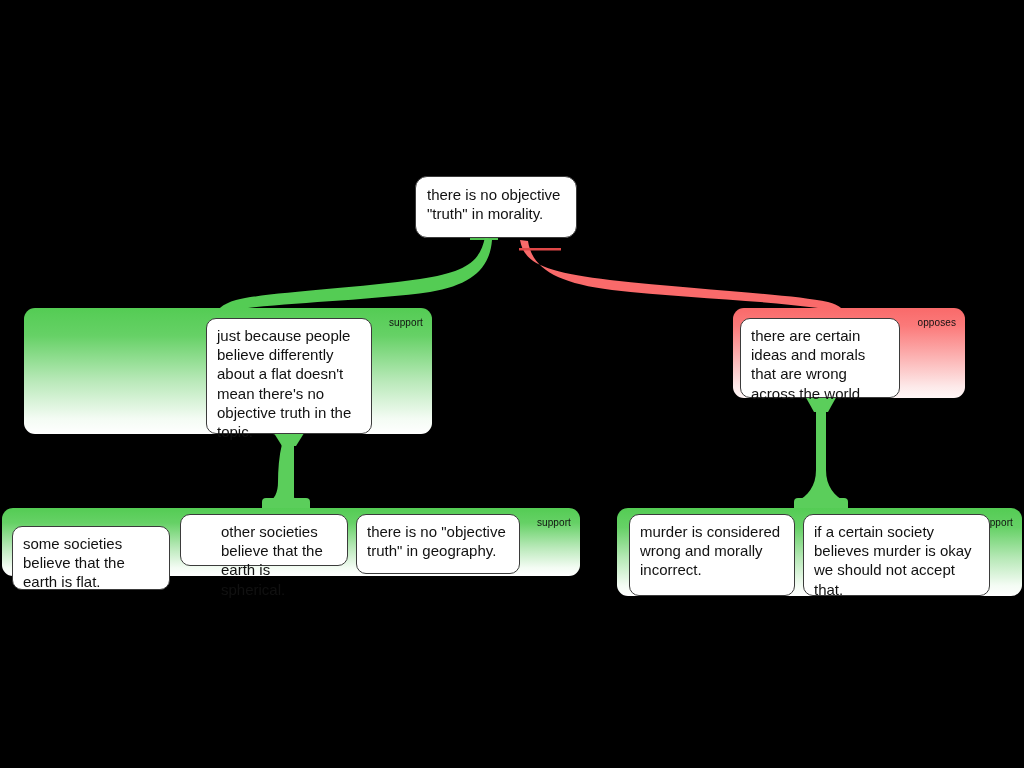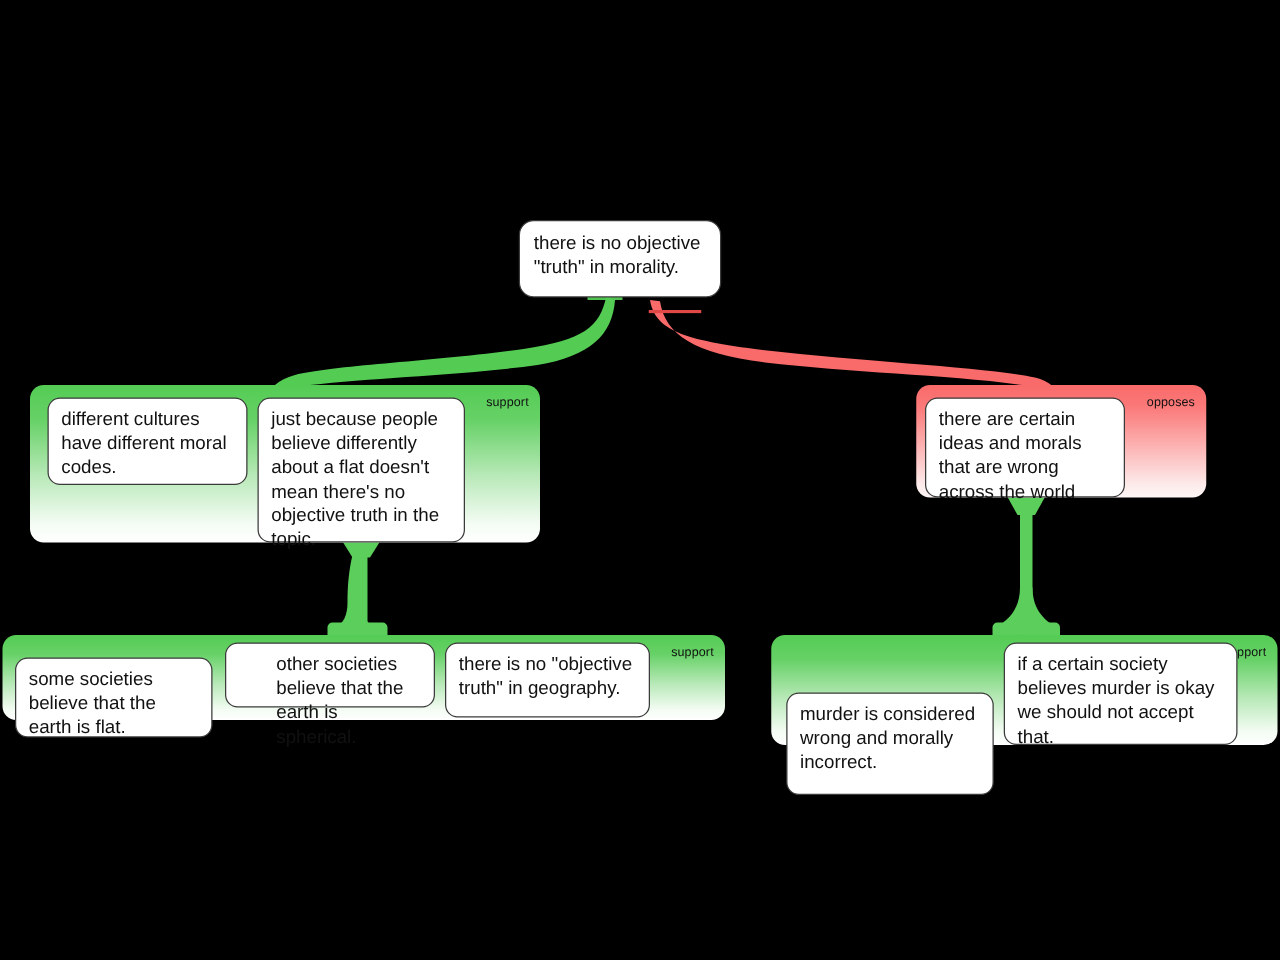--- a/index.html
+++ b/index.html
@@ -127,23 +127,20 @@
     <path d="M 816 470 C 816 486, 808 496, 796 502 L 846 502 C 834 496, 826 486, 826 470 Z" fill="#5bce5b"></path>
   </svg>
 
   <div class="claim root" style="left:415px; top:176px; width:162px; height:62px;">
     <span>there is no objective "truth" in morality.</span>
   </div>
 
   <div class="group support" style="left:24px; top:308px; width:408px; height:126px;">
     <span class="group-label">support</span>
   </div>
-  <div class="claim" style="left:38px; top:318px; width:160px; height:70px;">
-    <span>different cultures have different moral codes.</span>
-  </div>
   <div class="claim" style="left:206px; top:318px; width:166px; height:116px;">
     <span>just because people believe differently about a flat doesn't mean there's no objective truth in the topic.</span>
   </div>
 
   <div class="group opposes" style="left:733px; top:308px; width:232px; height:90px;">
     <span class="group-label">opposes</span>
   </div>
   <div class="claim" style="left:740px; top:318px; width:160px; height:80px;">
     <span>there are certain ideas and morals that are wrong across the world</span>
   </div>
@@ -157,20 +154,20 @@
   <div class="claim" style="left:180px; top:514px; width:168px; height:52px;padding-left:40px;">
     <span>other societies believe that the earth is spherical.</span>
   </div>
   <div class="claim" style="left:356px; top:514px; width:164px; height:60px;">
     <span>there is no "objective truth" in geography.</span>
   </div>
 
   <div class="group support" style="left:617px; top:508px; width:405px; height:88px;">
     <span class="group-label">support</span>
   </div>
-  <div class="claim" style="left:629px; top:514px; width:166px; height:82px;margin-top:40px;">
+  <div class="claim" style="left:629px; top:514px; width:166px; height:82px;">
     <span>murder is considered wrong and morally incorrect.</span>
   </div>
   <div class="claim" style="left:803px; top:514px; width:187px; height:82px;">
     <span>if a certain society believes murder is okay we should not accept that.</span>
   </div>
 
 </div>
 
 </body></html>

